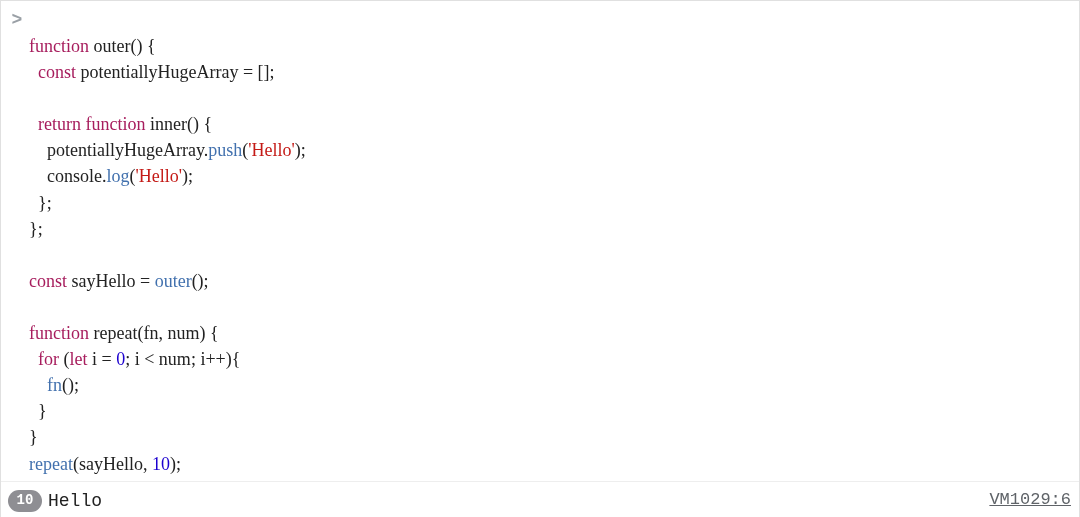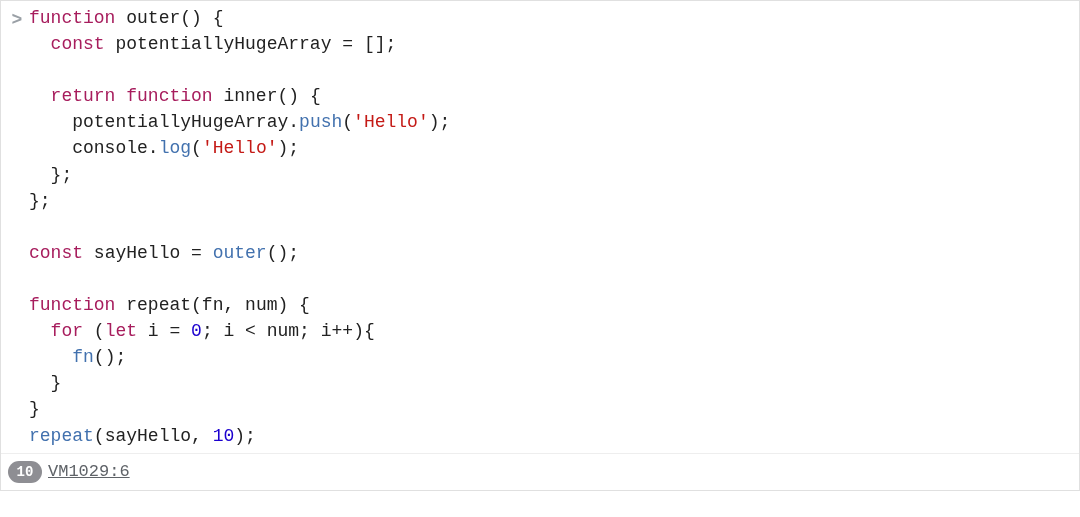--- a/index.html
+++ b/index.html
@@ -39,21 +39,22 @@
       text-align: center;
       color: #9aa0a6;
       font-weight: bold;
       padding-top: 2px;
       user-select: none;
     }
 
     .content {
       flex: 1;
       white-space: pre;
-      font-family: Liberation Mono, monospace;
+      font-family: Liberation Serif, serif;
+      margin-top: 28px;
     }
 
     .output-row {
       display: flex;
       align-items: center;
       padding: 6px 8px 6px 4px;
     }
 
     .badge {
       display: inline-flex;
@@ -115,16 +116,17 @@
 <span class="tok-kw">function</span> <span class="tok-decl">repeat</span><span class="tok-punc">(</span><span class="tok-decl">fn</span><span class="tok-punc">, </span><span class="tok-decl">num</span><span class="tok-punc">) {</span>
   <span class="tok-kw">for</span><span class="tok-punc"> (</span><span class="tok-kw">let</span> <span class="tok-decl">i</span><span class="tok-punc"> = </span><span class="tok-num">0</span><span class="tok-punc">; </span><span class="tok-decl">i</span><span class="tok-op"> &lt; </span><span class="tok-decl">num</span><span class="tok-punc">; </span><span class="tok-decl">i</span><span class="tok-punc">++){</span>
     <span class="tok-fn">fn</span><span class="tok-punc">();</span><span class="tok-punc">
   }</span><span class="tok-punc">
 }</span>
 <span class="tok-fn">repeat</span><span class="tok-punc">(</span><span class="tok-decl">sayHello</span><span class="tok-punc">, </span><span class="tok-num">10</span><span class="tok-punc">);</span></div>
   </div>
 
   <div class="output-row">
     <span class="badge">10</span>
+    <span class="output-text">Hello</span>
     <span class="source-link">VM1029:6</span>
   </div>
 
 </div>
 
 </body></html>

